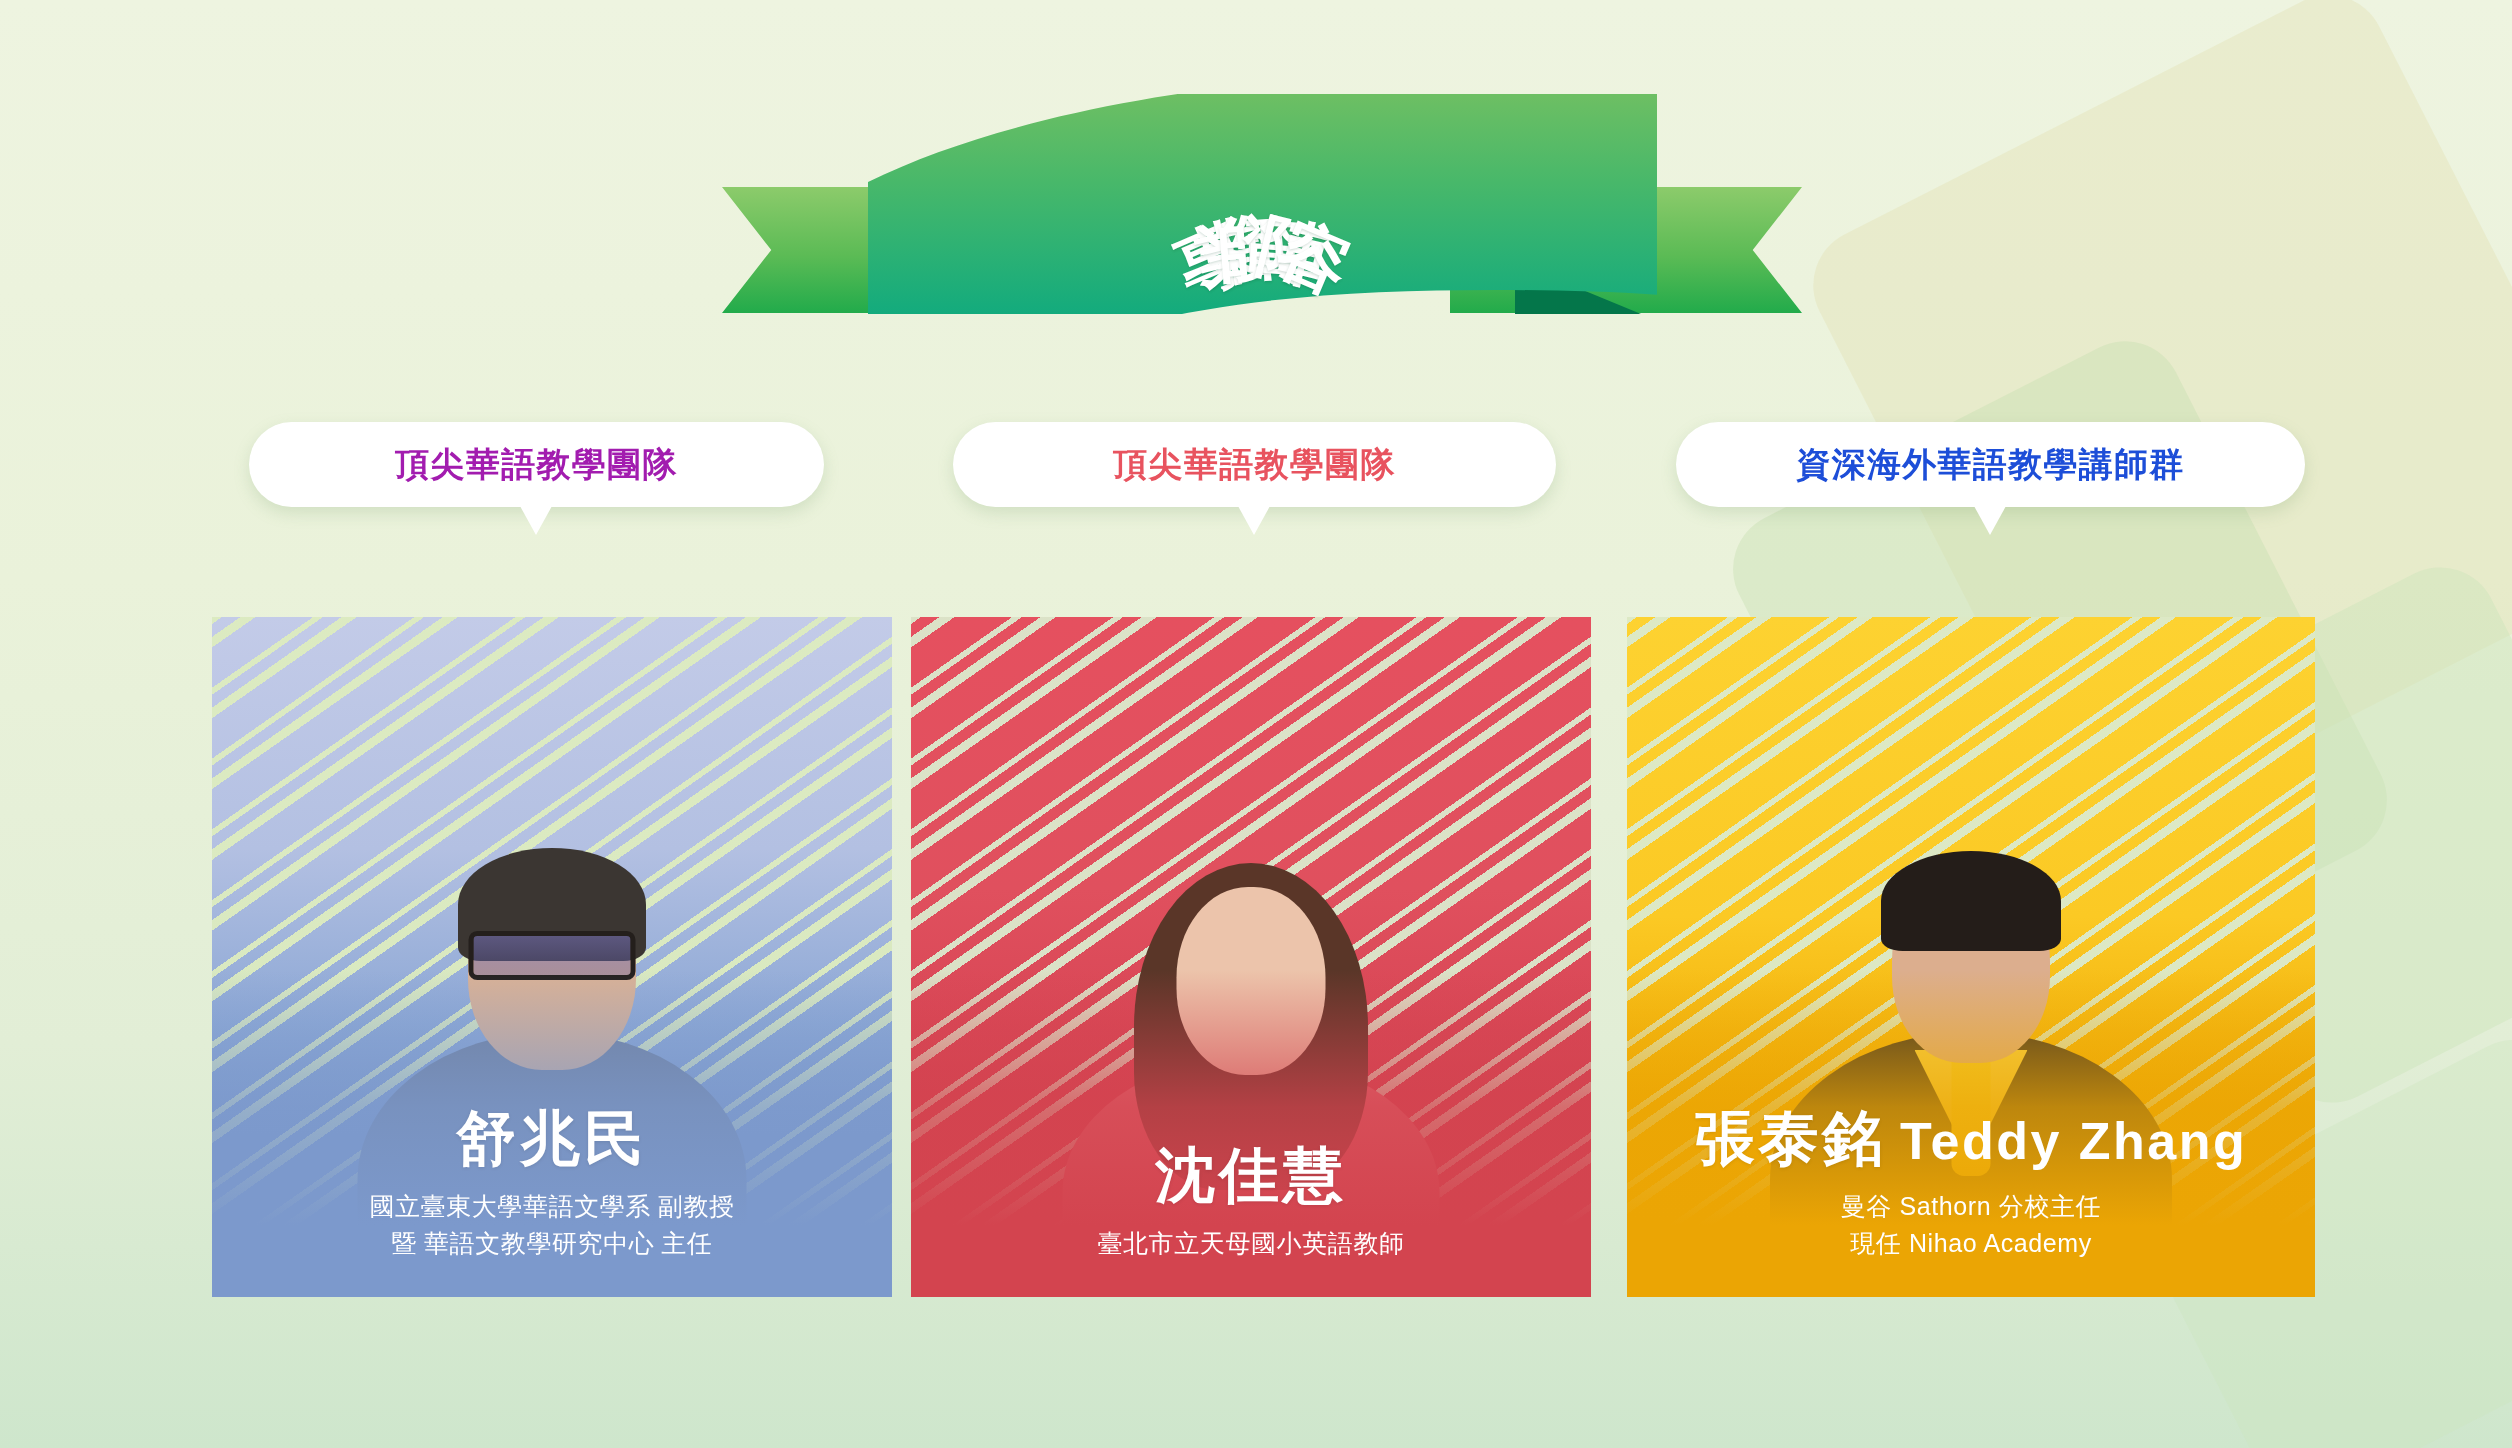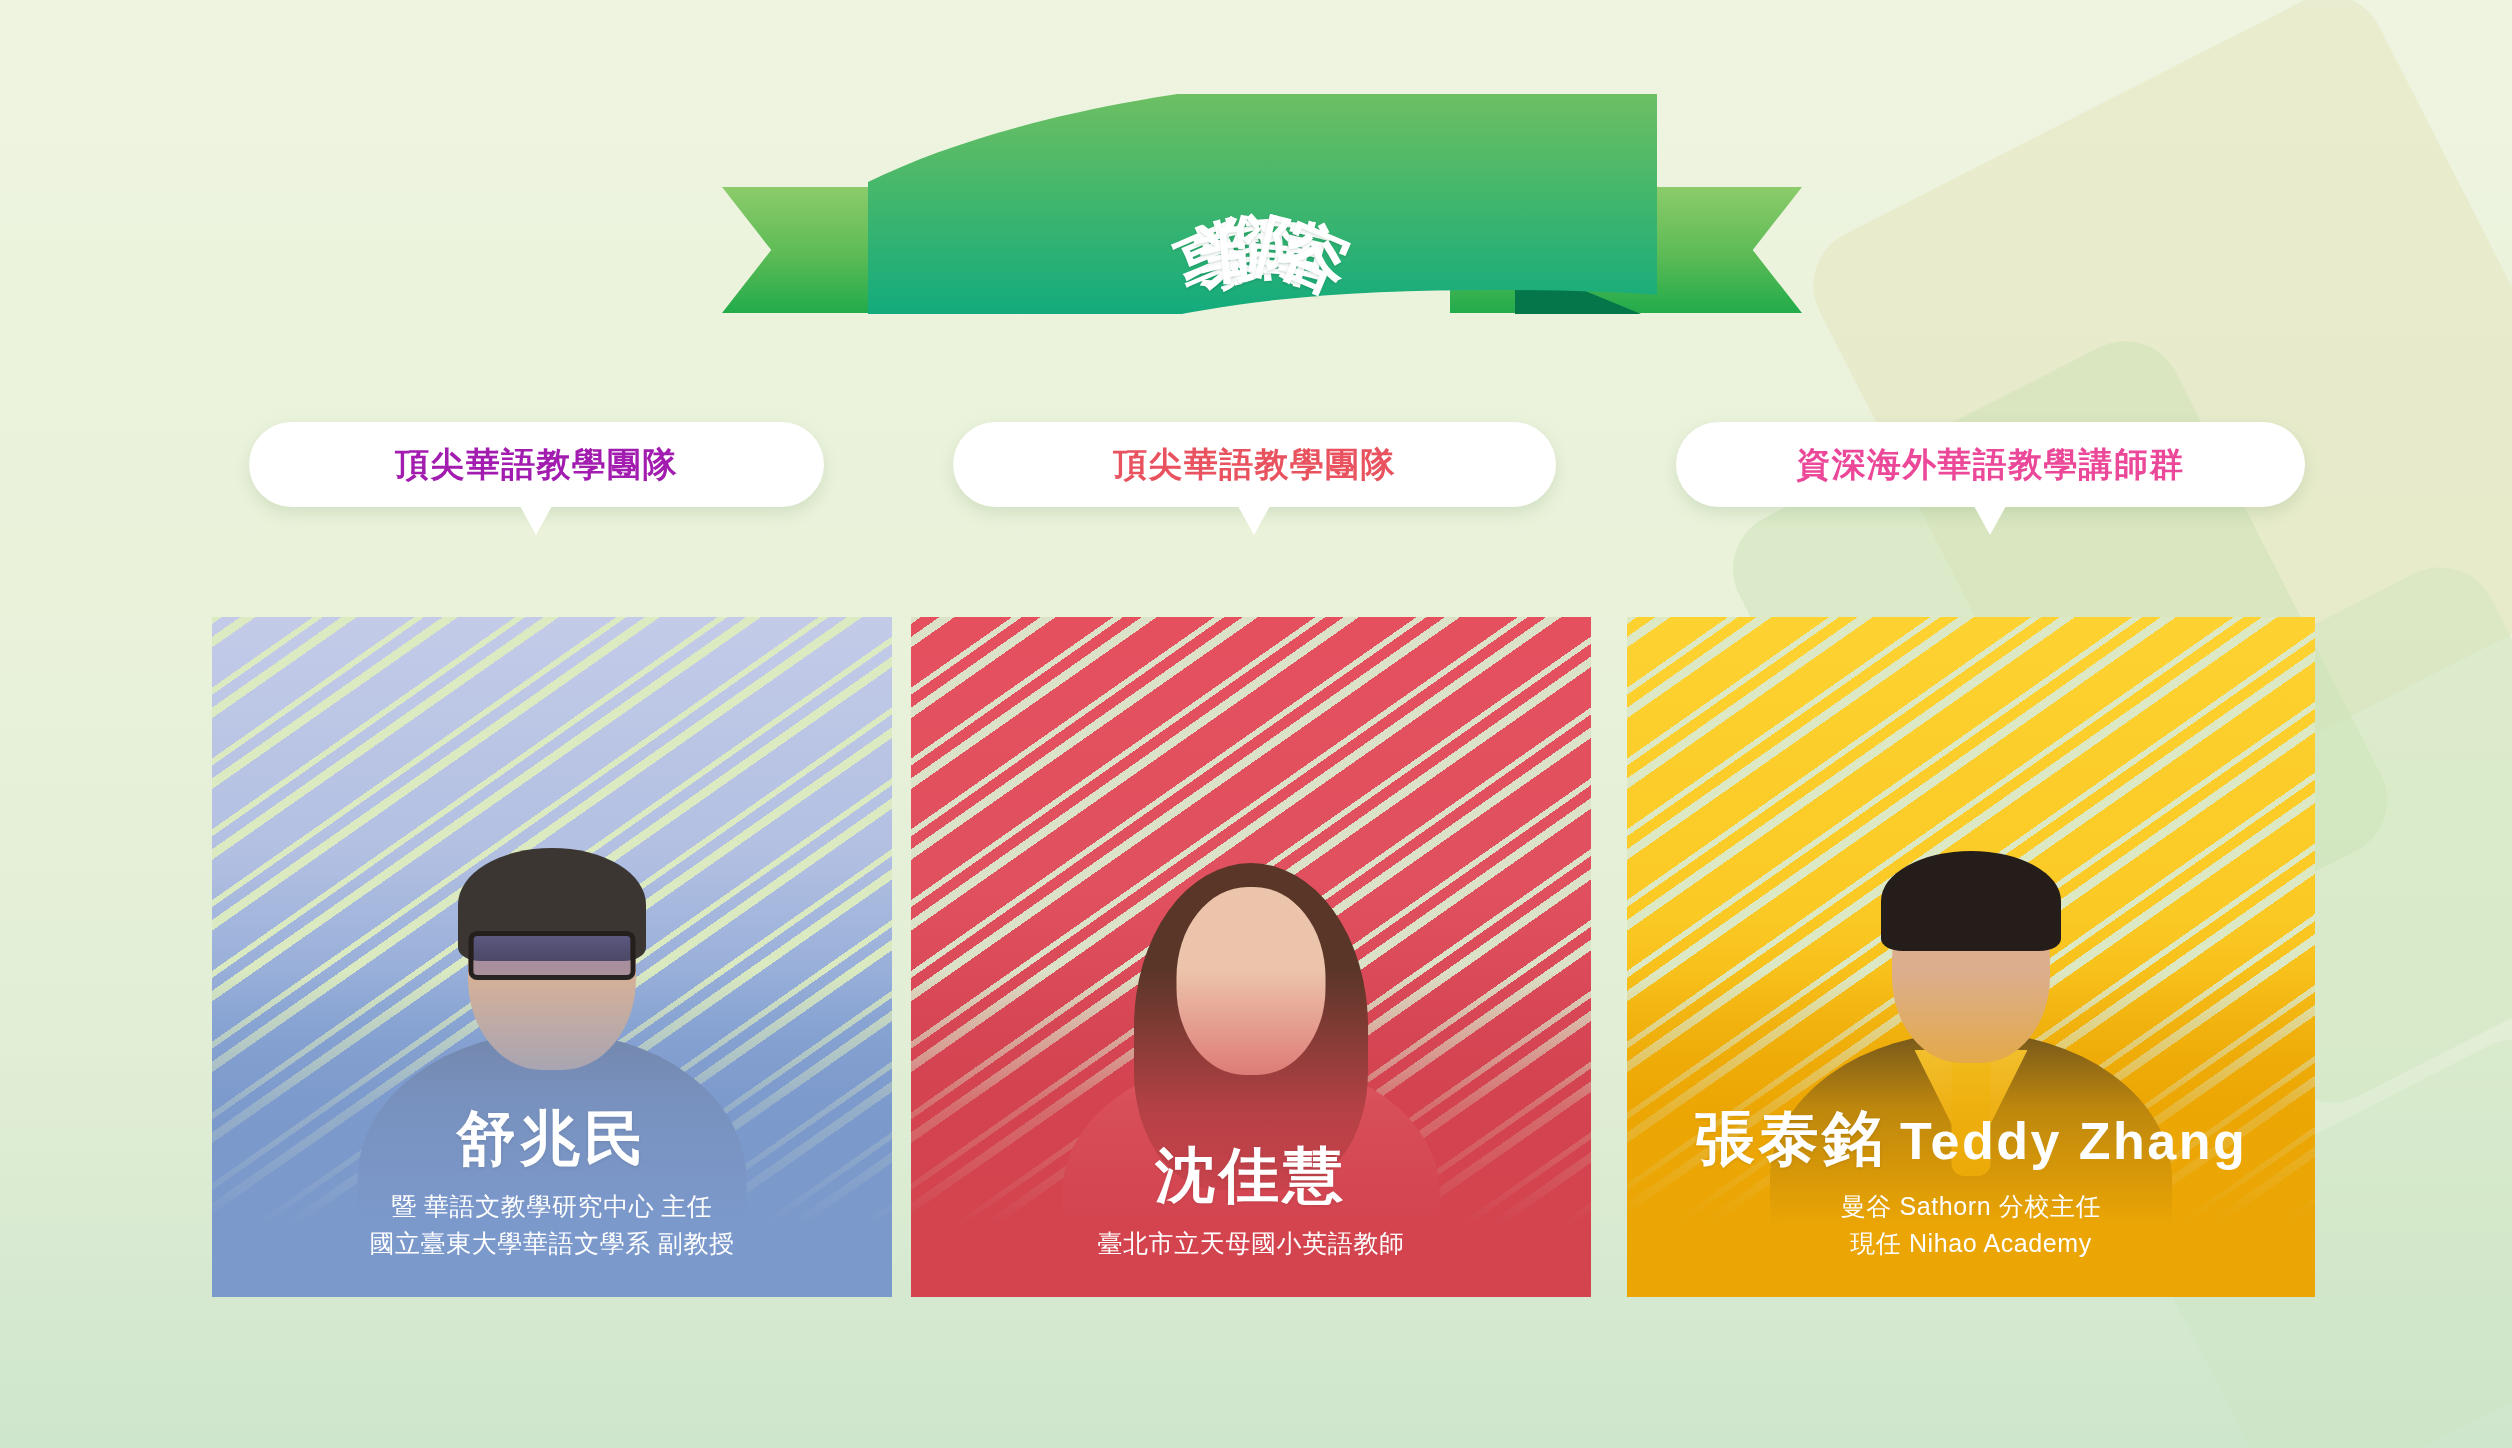--- a/index.html
+++ b/index.html
@@ -42,21 +42,21 @@
           box-shadow:0 6.3px 16.3px rgba(120,160,110,.22);}
   .bubble .btxt{font-size:34px;font-weight:bold;letter-spacing:1.3px;white-space:nowrap;}
   .bubble::after{content:"";position:absolute;left:50%;bottom:-28px;margin-left:-16.3px;
           width:0;height:0;border-left:16.3px solid transparent;border-right:16.3px solid transparent;
           border-top:29px solid #fff;}
   .b1{left:249px;top:422px;width:575px;}
   .b2{left:953px;top:422px;width:603px;}
   .b3{left:1676px;top:422px;width:629px;}
   .c-blue{color:#a21caf;}
   .c-red{color:#e8535f;}
-  .c-gold{color:#ec4899;text-align:right;}
+  .c-gold{color:#1d4ed8;text-align:right;}
 
   
   .card{position:absolute;top:617px;width:680px;height:680px;overflow:hidden;}
   .k1{left:212px;font-family:Liberation Serif, serif;}
   .k2{left:911px;}
   .k3{left:1627px;padding-left:8px;}
 
   .stripes{position:absolute;inset:0;}
   .k1 .stripes{background:
       repeating-linear-gradient(145deg,
@@ -158,22 +158,22 @@
     <div class="pbody"></div>
     <div class="phead"></div>
     <div class="phair"></div>
     <div class="glass"></div>
   </div>
   <div class="fade"></div>
   <div class="card-text">
     <div class="nameline">
       <span class="name-cn">舒兆民</span>
     </div>
+    <div class="role">國立臺東大學華語文學系 副教授</div>
     <div class="role">暨 華語文教學研究中心 主任</div>
-    <div class="role">國立臺東大學華語文學系 副教授</div>
   </div>
 </div>
 
 <div class="card k2">
   <div class="stripes"></div>
   <div class="portrait">
     <div class="pbody"></div>
     <div class="phair"></div>
     <div class="pface"></div>
   </div>

